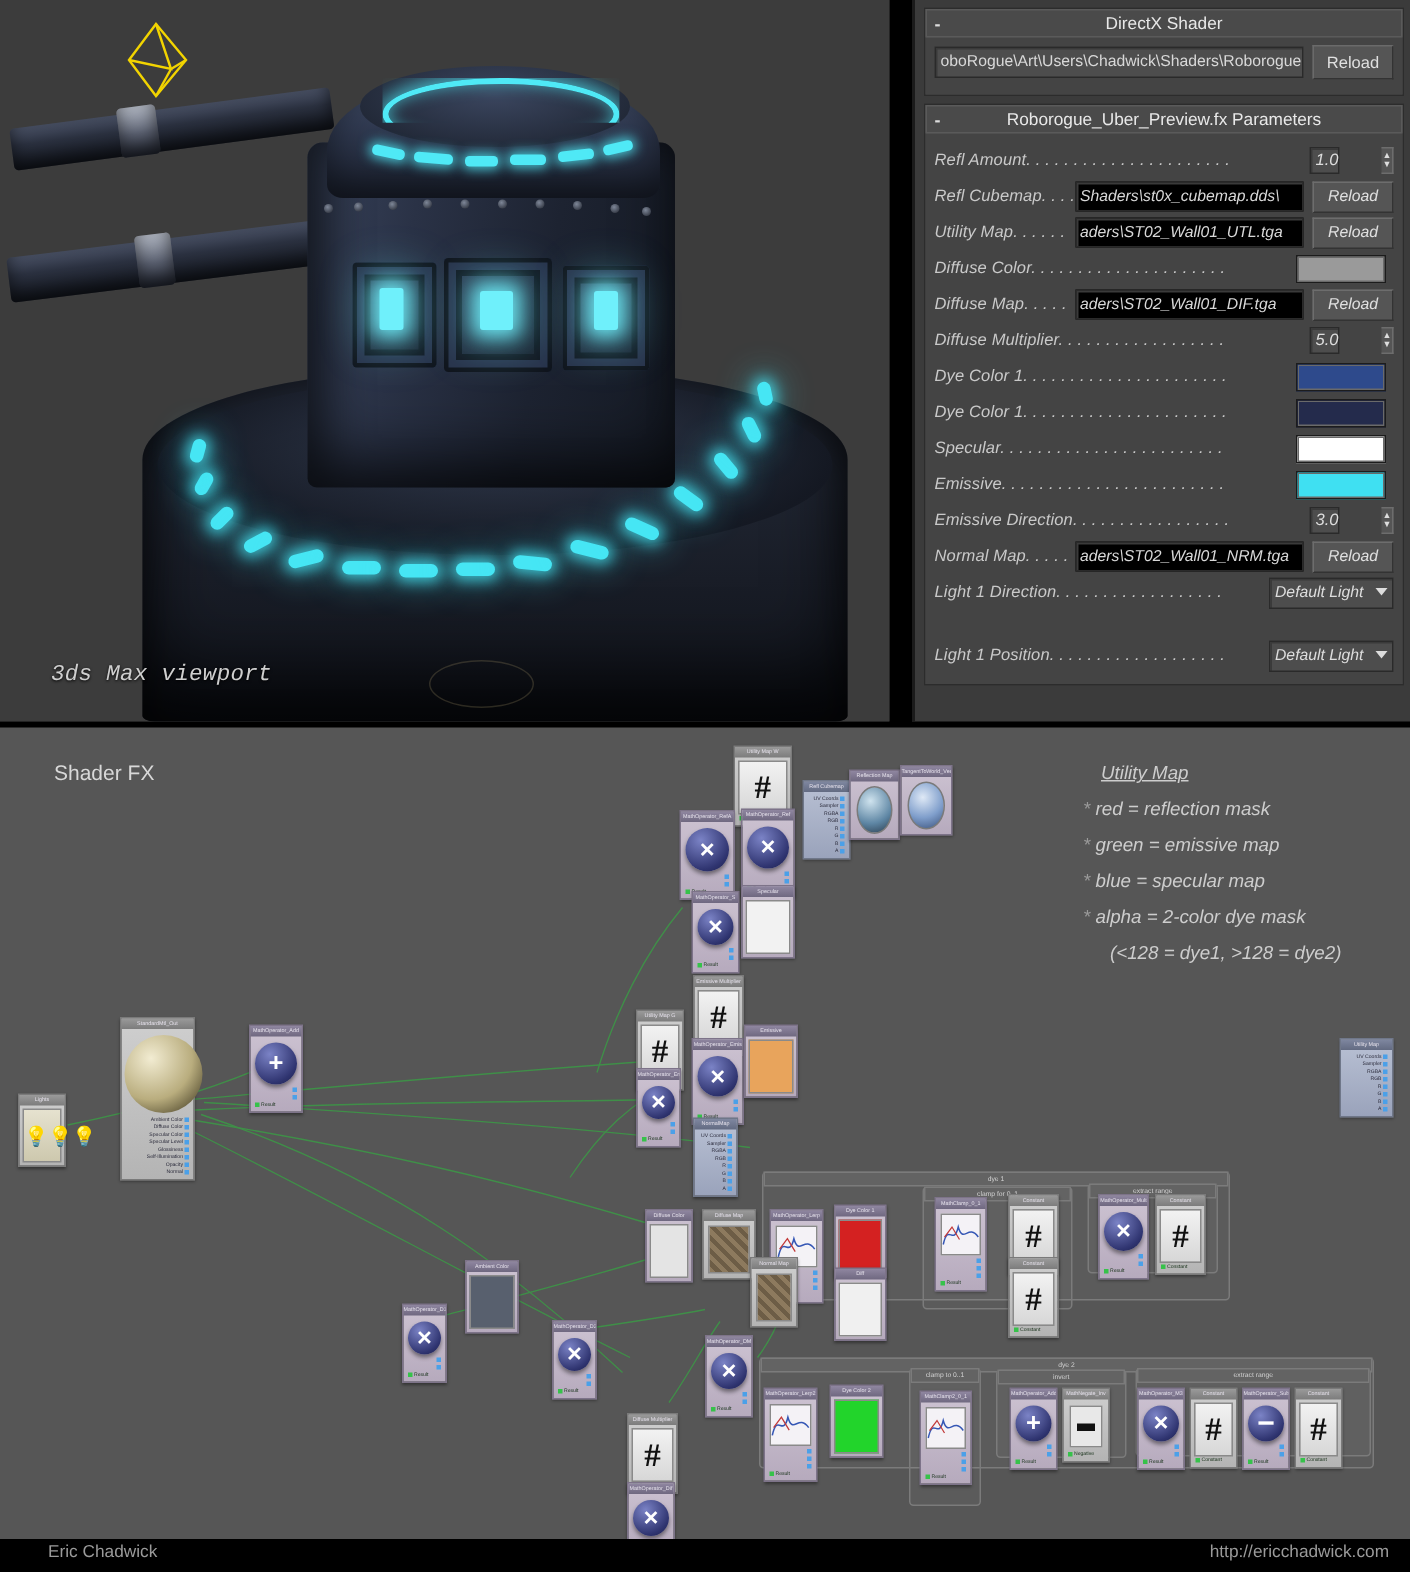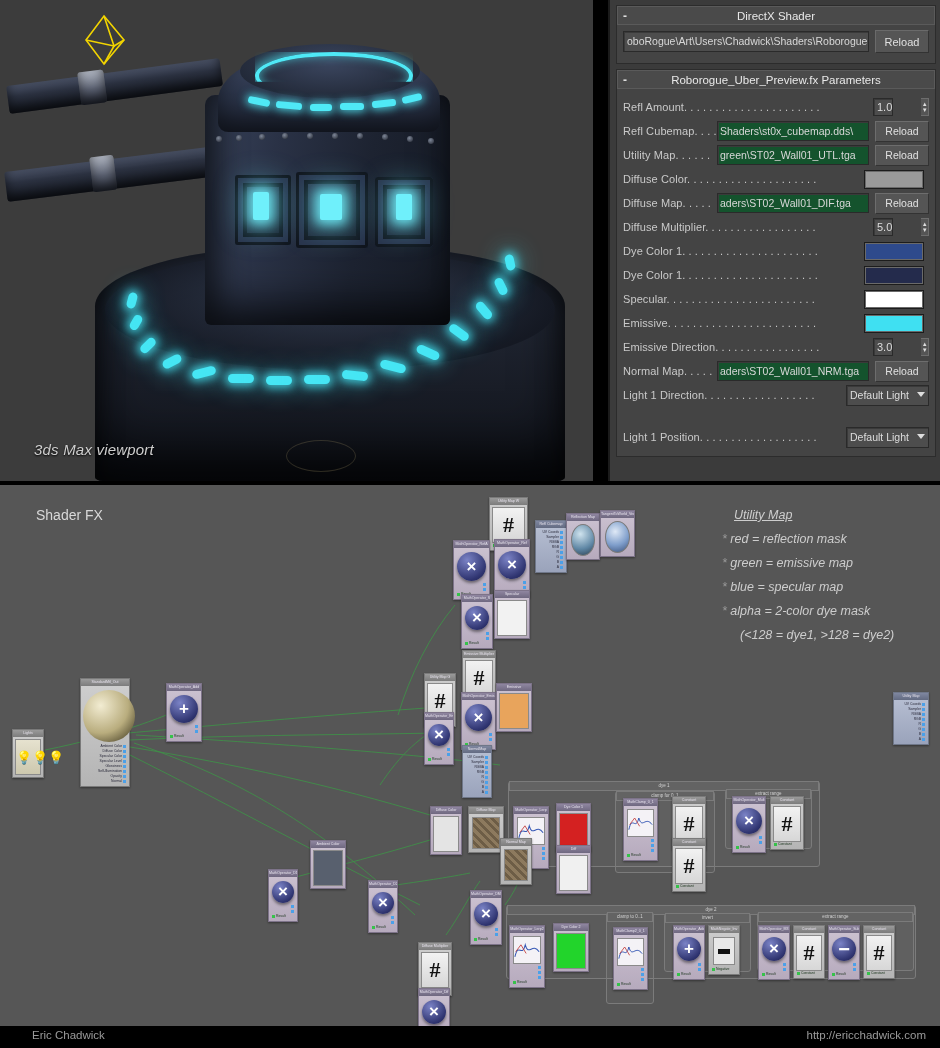--- a/index.html
+++ b/index.html
@@ -1,20 +1,20 @@
 <!DOCTYPE html>
 <html><head>
 <meta charset="utf-8">
 <style>
   html,body{margin:0;padding:0;background:#000;}
   body{width:940px;height:1048px;overflow:hidden;font-family:"Liberation Sans",sans-serif;}
   #root{position:relative;width:940px;height:1048px;background:#000;}
 
   
-  #viewport{position:absolute;left:0;top:0;width:593px;height:481px;background:#3a3a3a;overflow:hidden;}
+  #viewport{position:absolute;left:0;top:0;width:593px;height:481px;background:#3a3a3a;overflow:hidden;font-family:Liberation Mono, monospace;}
   #vp-bg{position:absolute;inset:0;background:#3c3c3c;}
   .vp-label{position:absolute;left:34px;top:441px;color:#cfcfcf;font-style:italic;font-size:15px;letter-spacing:.2px;z-index:40;
             text-shadow:0 1px 2px #000;}
 
   
   .gizmo{position:absolute;left:80px;top:12px;width:48px;height:56px;z-index:30;}
 
   
   .turret-wrap{position:absolute;left:0;top:0;width:593px;height:481px;}
   .base{position:absolute;left:95px;top:245px;width:470px;height:236px;
@@ -64,30 +64,30 @@
   .roll-body{padding:6px 6px 7px 6px;background:#444;}
 
   .fld-row{display:flex;align-items:center;height:21px;margin-bottom:4px;}
   .txtbox{flex:1;height:19px;background:#4d4d4d;border:1px solid #2a2a2a;color:#d8d8d8;
           font-size:10.5px;line-height:19px;padding:0 3px;white-space:nowrap;overflow:hidden;
           box-shadow:inset 1px 1px 0 #3a3a3a;}
   .btn{height:21px;min-width:52px;background:#555;border:1px solid #6a6a6a;border-right-color:#333;
        border-bottom-color:#333;color:#e0e0e0;font-size:11px;display:flex;align-items:center;
        justify-content:center;margin-left:6px;}
 
-  .prow{display:flex;align-items:center;height:24px;}
+  .prow{display:flex;align-items:center;height:24px;font-style:italic;}
   .plabel{color:#c9c9c9;font-size:11px;white-space:nowrap;overflow:hidden;flex:1;
           letter-spacing:.1px;}
   .pspin{width:56px;height:18px;display:flex;gap:28px;}
   .pspin .v{flex:1;background:#4d4d4d;border:1px solid #2a2a2a;color:#ddd;font-size:11px;
             line-height:16px;padding-left:3px;box-shadow:inset 1px 1px 0 #3a3a3a;}
   .pspin .ar{width:13px;background:#555;border:1px solid #6d6d6d;border-left:none;
              display:flex;flex-direction:column;align-items:center;justify-content:center;
              color:#ddd;font-size:6px;line-height:6px;}
-  .ptext{width:146px;height:18px;background:#14532d;border:1px solid #2a2a2a;color:#d8d8d8;
+  .ptext{width:146px;height:18px;background:#000000;border:1px solid #2a2a2a;color:#d8d8d8;
          font-size:10.5px;line-height:18px;padding:0 2px;white-space:nowrap;overflow:hidden;
          direction:rtl;text-align:left;box-shadow:inset 1px 1px 0 #3a3a3a;}
   .pbtn{width:52px;height:19px;margin-left:6px;background:#555;border:1px solid #6d6d6d;
         border-right-color:#333;border-bottom-color:#333;color:#e0e0e0;font-size:10.5px;
         display:flex;align-items:center;justify-content:center;}
   .swatch{width:58px;height:17px;border:1px solid #1c1c1c;box-shadow:inset 0 0 0 1px #6a6a6a;}
   .pdrop{width:78px;height:19px;background:#4d4d4d;border:1px solid #2a2a2a;color:#ddd;
          font-size:10.5px;display:flex;align-items:center;padding-left:3px;position:relative;
          box-shadow:inset 1px 1px 0 #3a3a3a;margin-left:20px;}
   .pdrop .cv{position:absolute;right:3px;top:6px;width:0;height:0;border-left:4px solid transparent;
@@ -260,21 +260,21 @@
               </div>
             </div>
           </div>
           <div class="prow">
             <div class="plabel">Refl Cubemap. . . .</div>
             <div class="ptext">\Shaders\st0x_cubemap.dds</div>
             <div class="pbtn">Reload</div>
           </div>
           <div class="prow">
             <div class="plabel">Utility Map. . . . . .</div>
-            <div class="ptext">green\ST02_Wall01_UTL.tga</div>
+            <div class="ptext">aders\ST02_Wall01_UTL.tga</div>
             <div class="pbtn">Reload</div>
           </div>
           <div class="prow">
             <div class="plabel">Diffuse Color. . . . . . . . . . . . . . . . . . . . .</div>
             <div class="swatch" style="background: rgb(154, 154, 154); margin-right: 5px;"></div>
           </div>
           <div class="prow">
             <div class="plabel">Diffuse Map. . . . .</div>
             <div class="ptext">aders\ST02_Wall01_DIF.tga</div>
             <div class="pbtn">Reload</div>

